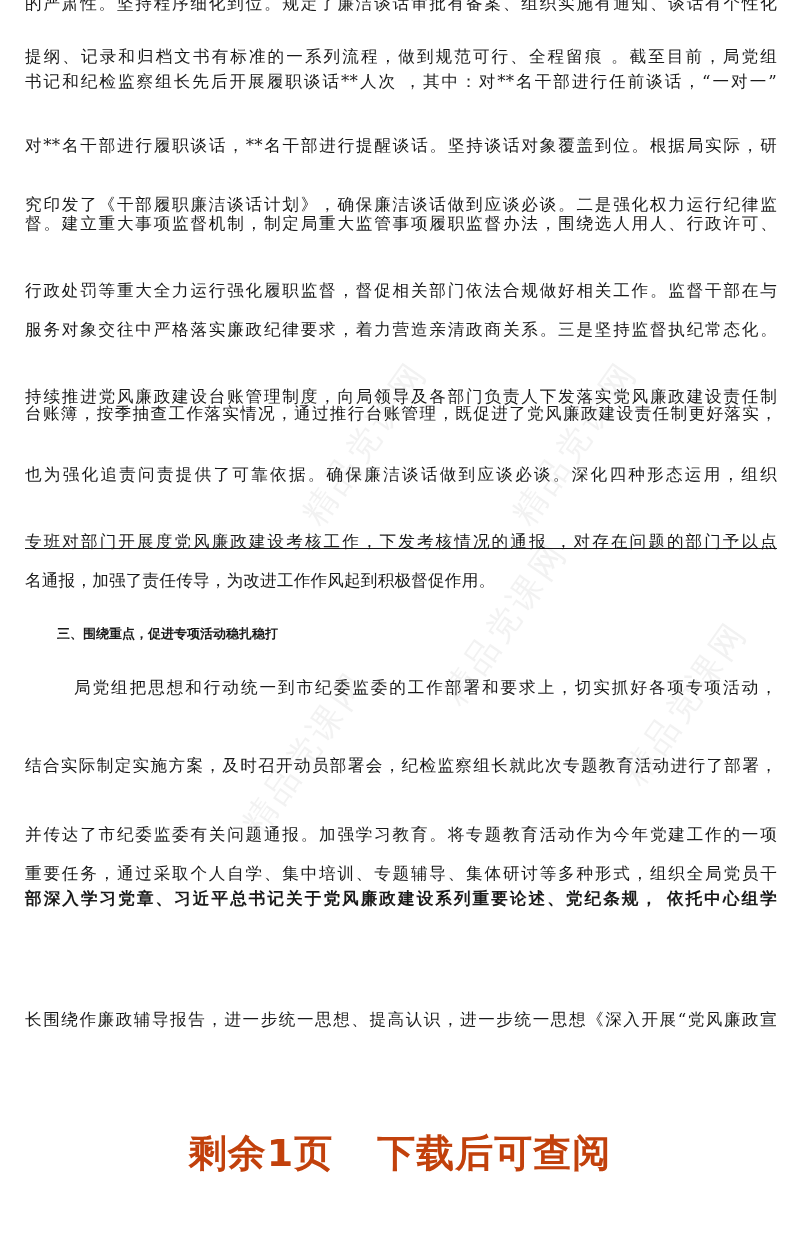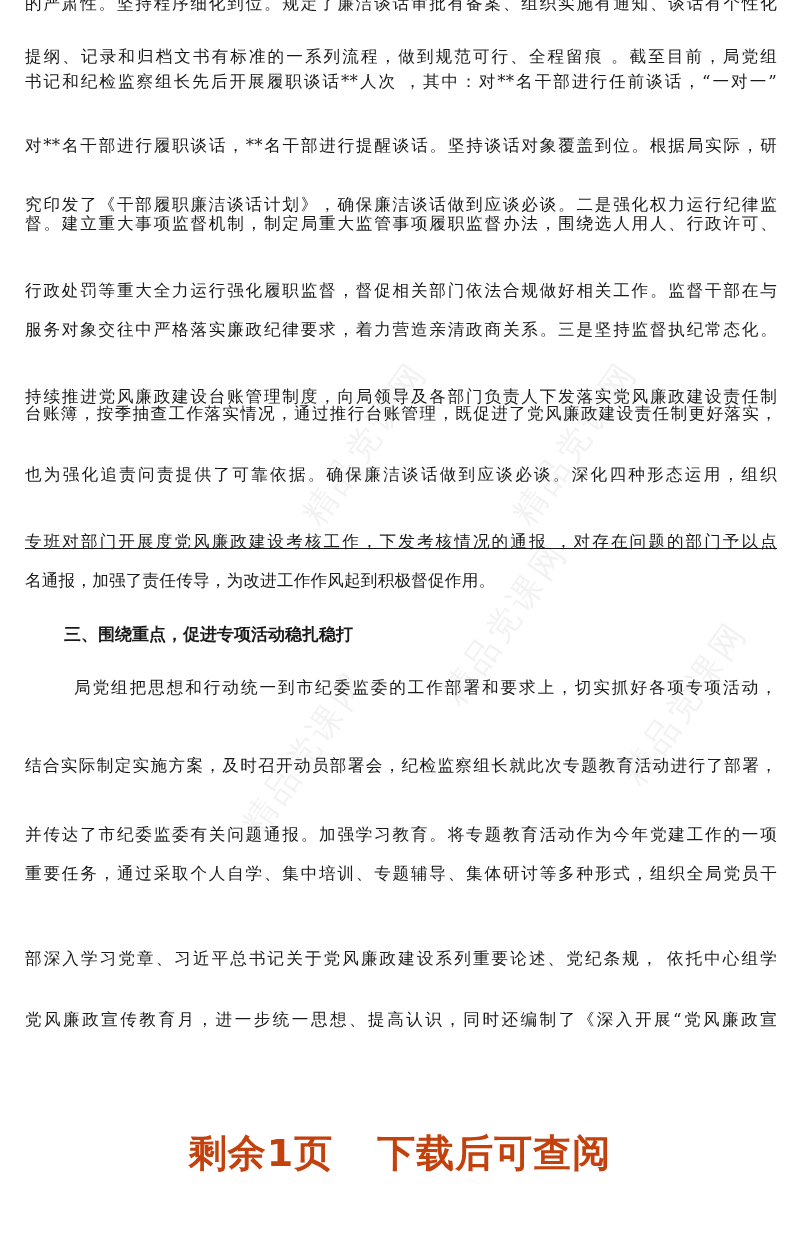--- a/index.html
+++ b/index.html
@@ -4,21 +4,21 @@
 <style>
   html, body { margin: 0; padding: 0; background: #ffffff; }
   body { width: 800px; height: 1235px; position: relative; overflow: hidden;
          font-family: "DejaVu Serif", "Liberation Serif", serif; color: #1a1a1a; }
   .page { position: absolute; left: 0; top: 0; width: 800px; height: 1235px; }
   .line { position: absolute; left: 25px; width: 752px; height: 30px;
           font-size: 16.6px; line-height: 30px; white-space: nowrap;
           text-align: justify; text-align-last: justify; letter-spacing: 0.2px; }
   .line.last { text-align-last: left; }
   .line.indent { left: 74px; width: 703px; }
-  .heading { position: absolute; left: 64px; font-size: 17px; line-height: 30px;
+  .heading { position: absolute; left: 57px; font-size: 13px; line-height: 30px;
              font-weight: bold; white-space: nowrap; }
   .watermark { position: absolute; font-family: "DejaVu Sans", sans-serif; font-size: 34px;
                color: rgba(160,160,160,0.14); transform: rotate(-55deg); white-space: nowrap;
                pointer-events: none; letter-spacing: 4px; }
   .footer-banner { position: absolute; left: 0; top: 1128px; width: 800px; text-align: center;
                    font-family: "DejaVu Sans", sans-serif; font-weight: bold; font-size: 38px;
                    color: #c2410c; letter-spacing: 1px; }
   .footer-banner span.gap { display: inline-block; width: 44px; }
 </style>
 </head>
@@ -45,19 +45,19 @@
   <div class="line" style="top:460px;">也为强化追责问责提供了可靠依据。确保廉洁谈话做到应谈必谈。深化四种形态运用，组织</div>
   <div class="line" style="top:527px;text-decoration:underline;">专班对部门开展度党风廉政建设考核工作，下发考核情况的通报 ，对存在问题的部门予以点</div>
   <div class="line last" style="top:566px;">名通报，加强了责任传导，为改进工作作风起到积极督促作用。</div>
 
   <div class="heading" style="top:619px;">三、围绕重点，促进专项活动稳扎稳打</div>
 
   <div class="line indent" style="top:673px;">局党组把思想和行动统一到市纪委监委的工作部署和要求上，切实抓好各项专项活动，</div>
   <div class="line" style="top:751px;">结合实际制定实施方案，及时召开动员部署会，纪检监察组长就此次专题教育活动进行了部署，</div>
   <div class="line" style="top:820px;">并传达了市纪委监委有关问题通报。加强学习教育。将专题教育活动作为今年党建工作的一项</div>
   <div class="line" style="top:859px;">重要任务，通过采取个人自学、集中培训、专题辅导、集体研讨等多种形式，组织全局党员干</div>
-  <div class="line" style="top:944px;">部深入学习党章、习近平总书记关于党风廉政建设系列重要论述、党纪条规， 依托中心组学</div>
-  <div class="line" style="top:1005px;">党风廉政宣传教育月，进一步统一思想、提高认识，同时还编制了《深入开展“党风廉政宣</div>
+  <div class="line" style="top:883px;font-weight:bold;">部深入学习党章、习近平总书记关于党风廉政建设系列重要论述、党纪条规， 依托中心组学</div>
+  <div class="line" style="top:1005px;">长围绕作廉政辅导报告，进一步统一思想、提高认识，进一步统一思想《深入开展“党风廉政宣</div>
 
   <div class="footer-banner">
     <span>剩余1页</span><span class="gap"></span><span>下载后可查阅</span>
   </div>
 </div>
 
 </body></html>

